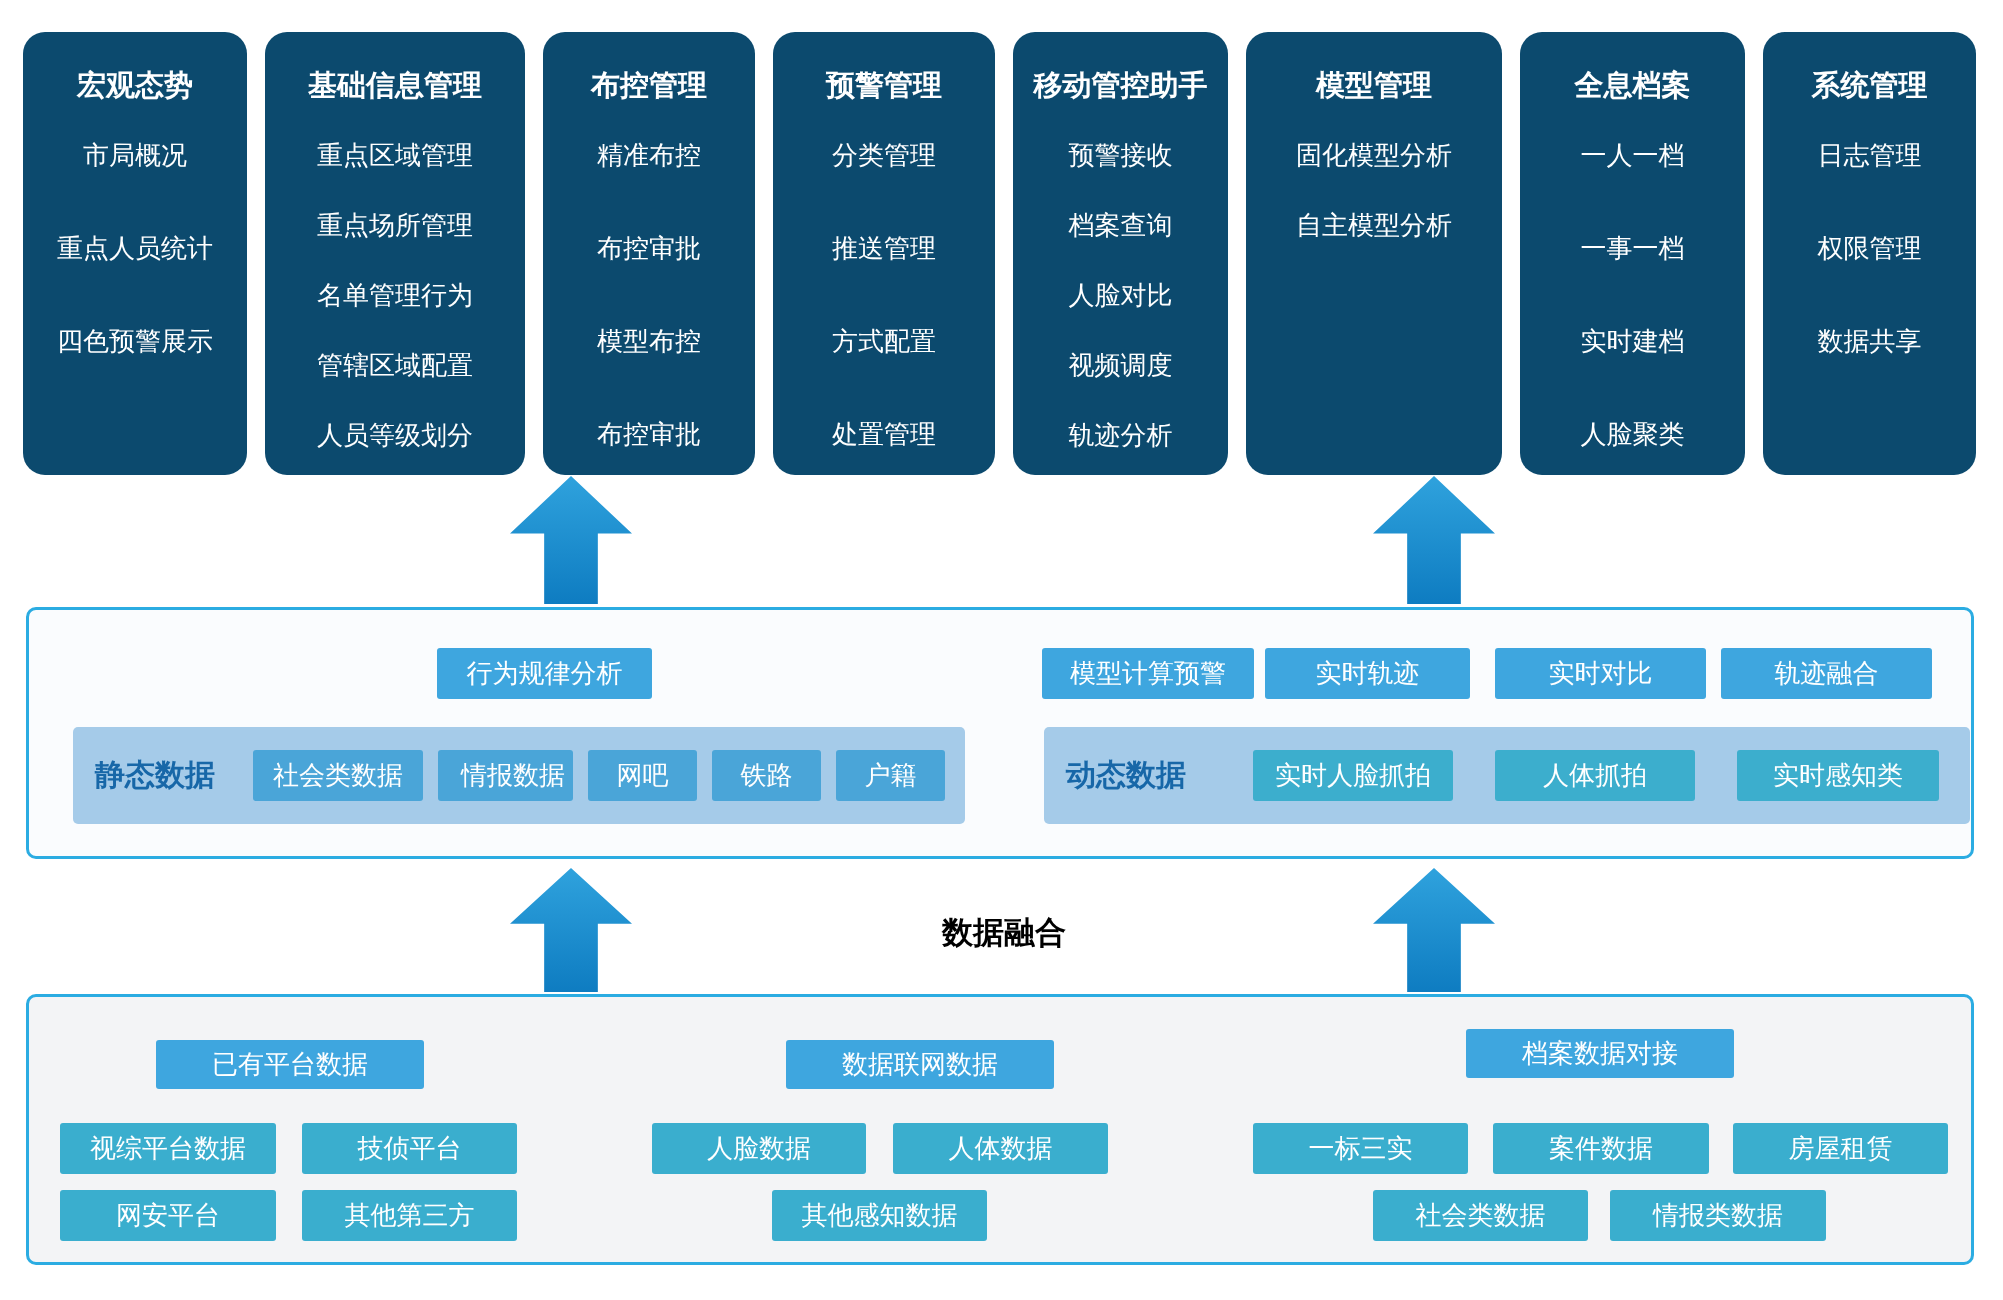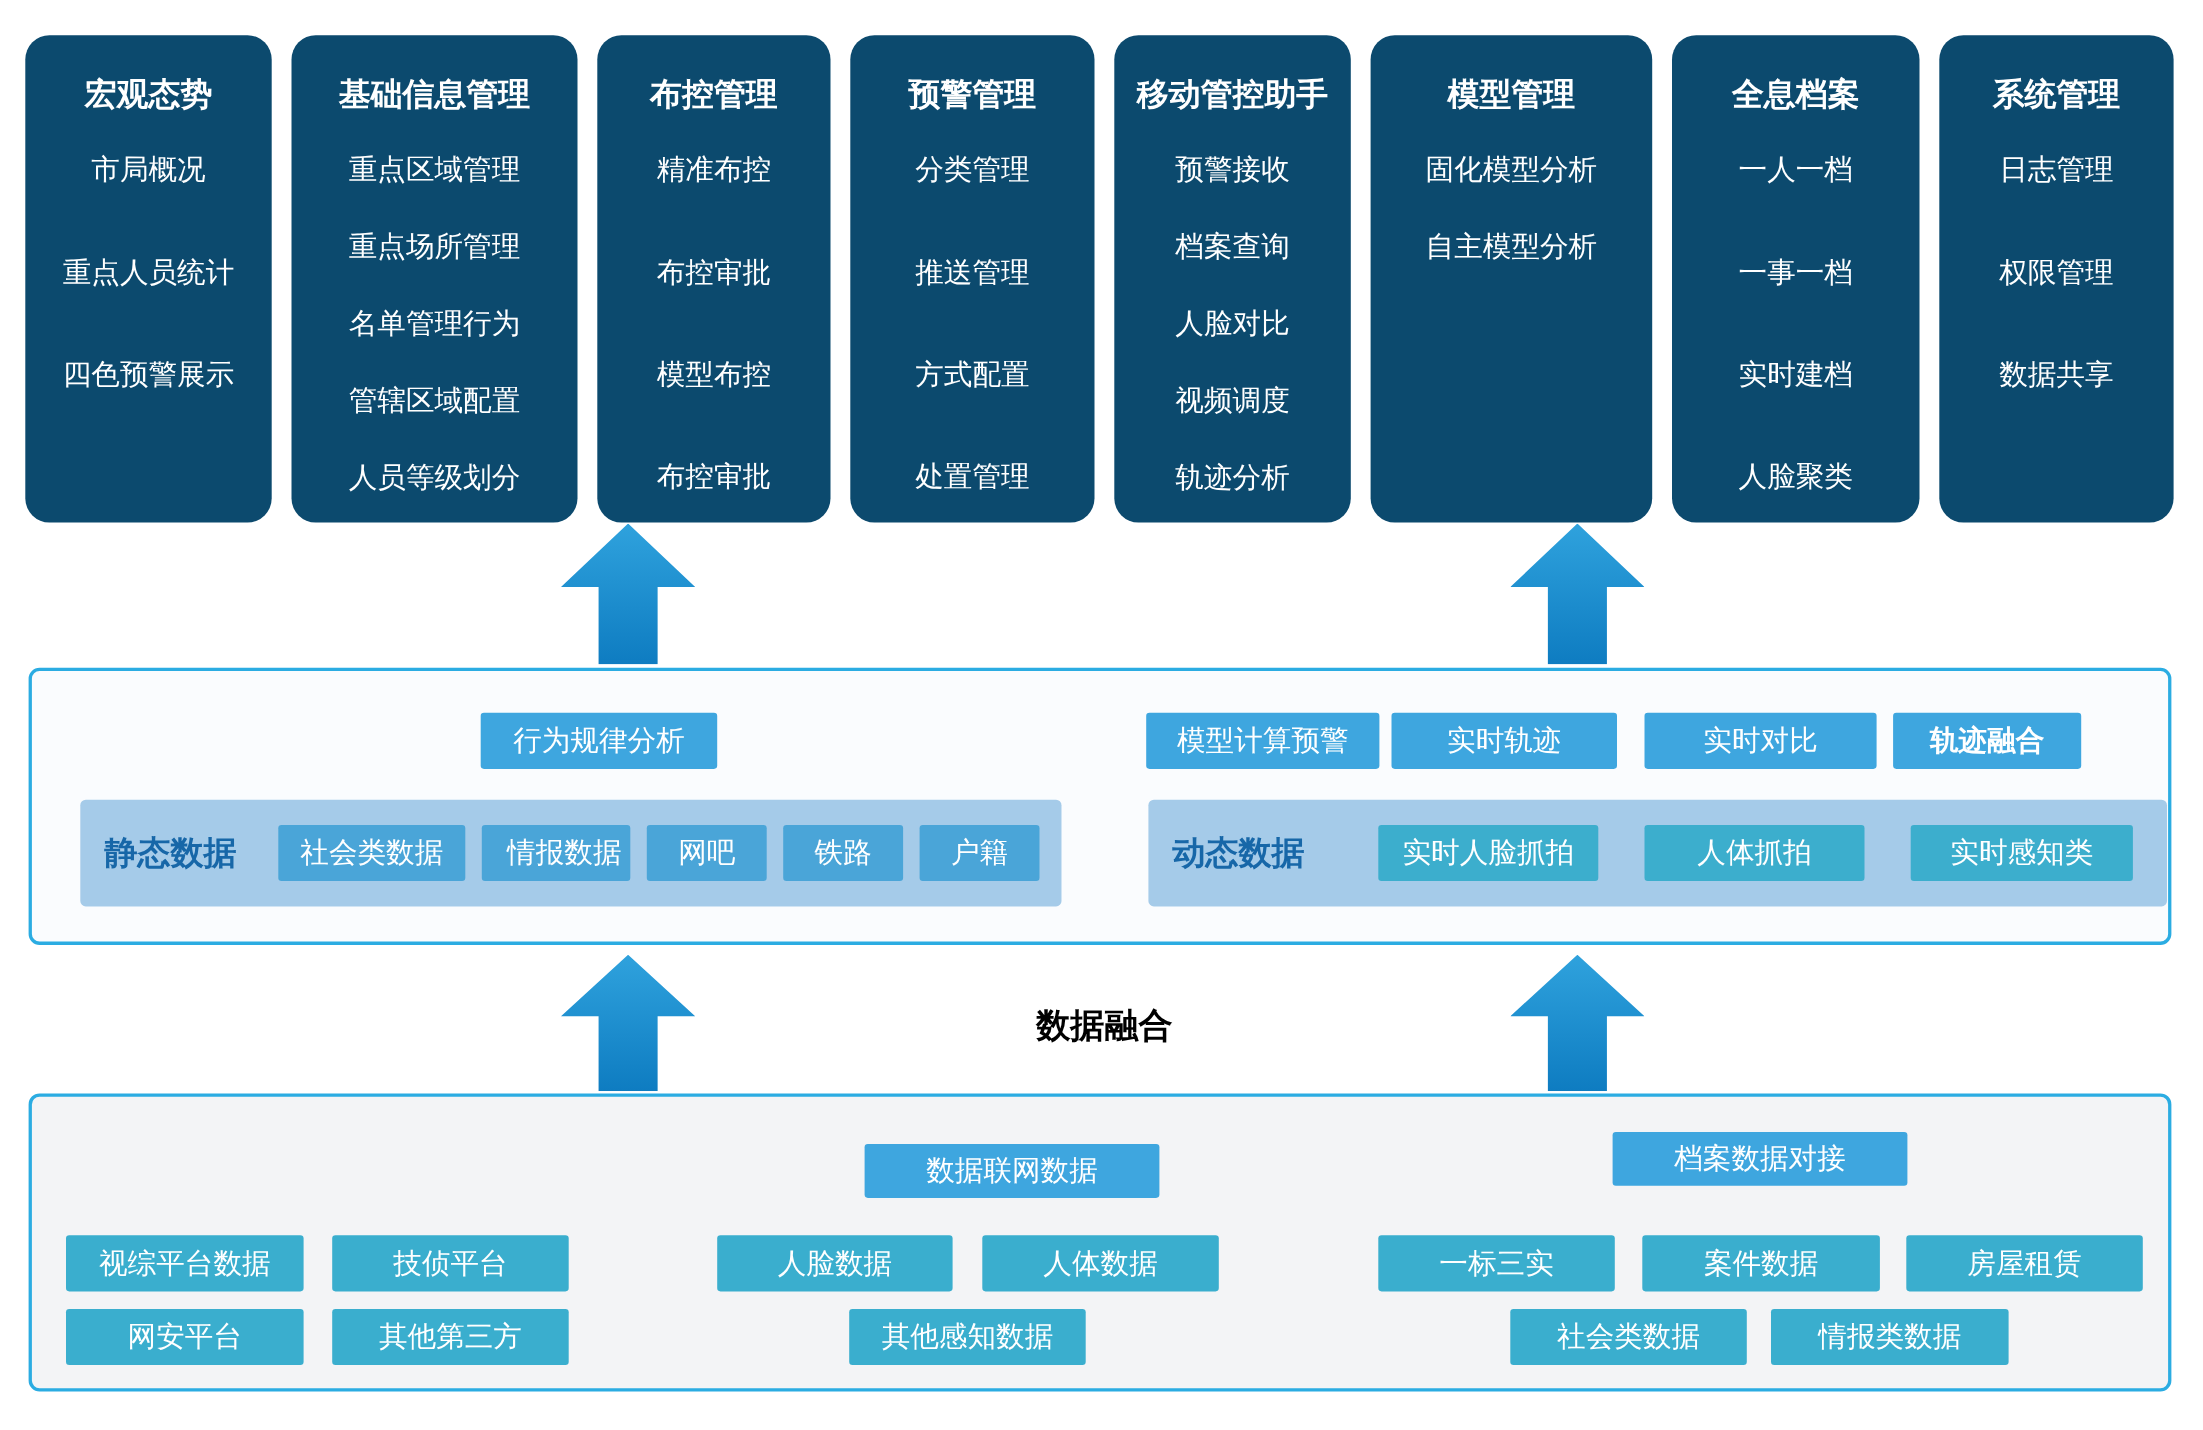--- a/index.html
+++ b/index.html
@@ -136,21 +136,21 @@
   </div>
 
   <div class="arrow-up arrow-a" style="left:510px; top:476px;"></div>
   <div class="arrow-up arrow-a" style="left:1373px; top:476px;"></div>
 
   <div class="mid-panel">
     <div class="chip chip-blue" style="left:408px; top:38px; width:215px;">行为规律分析</div>
     <div class="chip chip-blue" style="left:1013px; top:38px; width:212px;">模型计算预警</div>
     <div class="chip chip-blue" style="left:1236px; top:38px; width:205px;">实时轨迹</div>
     <div class="chip chip-blue" style="left:1466px; top:38px; width:211px;">实时对比</div>
-    <div class="chip chip-blue" style="left:1692px; top:38px; width:171px;font-weight:bold;">轨迹融合</div>
+    <div class="chip chip-blue" style="left:1692px; top:38px; width:211px;">轨迹融合</div>
 
     <div class="data-group" style="left:44px; width:892px;">
       <div class="group-label">静态数据</div>
       <div class="group-items sta">
         <div class="chip chip-static group-chip" style="width:170px;">社会类数据</div>
         <div class="chip chip-static group-chip" style="width:135px;padding-left:15px;">情报数据</div>
         <div class="chip chip-static group-chip" style="width:109px;">网吧</div>
         <div class="chip chip-static group-chip" style="width:109px;">铁路</div>
         <div class="chip chip-static group-chip" style="width:109px;">户籍</div>
       </div>
@@ -165,20 +165,21 @@
       </div>
     </div>
   </div>
 
   <div class="arrow-up arrow-b" style="left:510px; top:868px;"></div>
   <div class="arrow-up arrow-b" style="left:1373px; top:868px;"></div>
   <div class="fusion-label">数据融合</div>
 
   <div class="bottom-panel">
 
+    <div class="chip chip-blue hdr" style="left:127px; top:43px; width:268px;">已有平台数据</div>
     <div class="chip chip-blue hdr" style="left:757px; top:43px; width:268px;">数据联网数据</div>
     <div class="chip chip-blue hdr" style="left:1437px; top:32px; width:268px;">档案数据对接</div>
 
     <div class="chip chip-teal" style="left:31px; top:126px; width:216px;">视综平台数据</div>
     <div class="chip chip-teal" style="left:273px; top:126px; width:215px;">技侦平台</div>
     <div class="chip chip-teal" style="left:623px; top:126px; width:214px;">人脸数据</div>
     <div class="chip chip-teal" style="left:864px; top:126px; width:215px;">人体数据</div>
     <div class="chip chip-teal" style="left:1224px; top:126px; width:215px;">一标三实</div>
     <div class="chip chip-teal" style="left:1464px; top:126px; width:216px;">案件数据</div>
     <div class="chip chip-teal" style="left:1704px; top:126px; width:215px;">房屋租赁</div>

